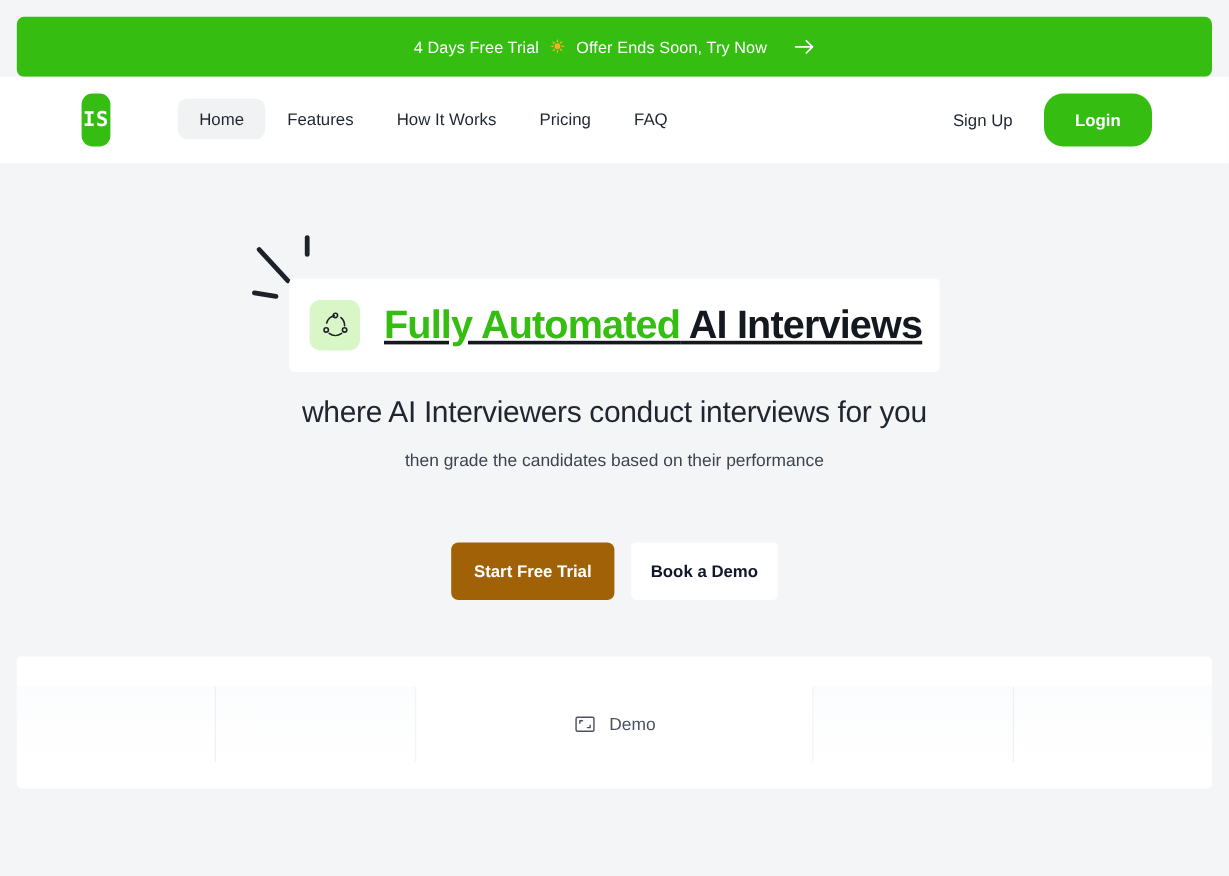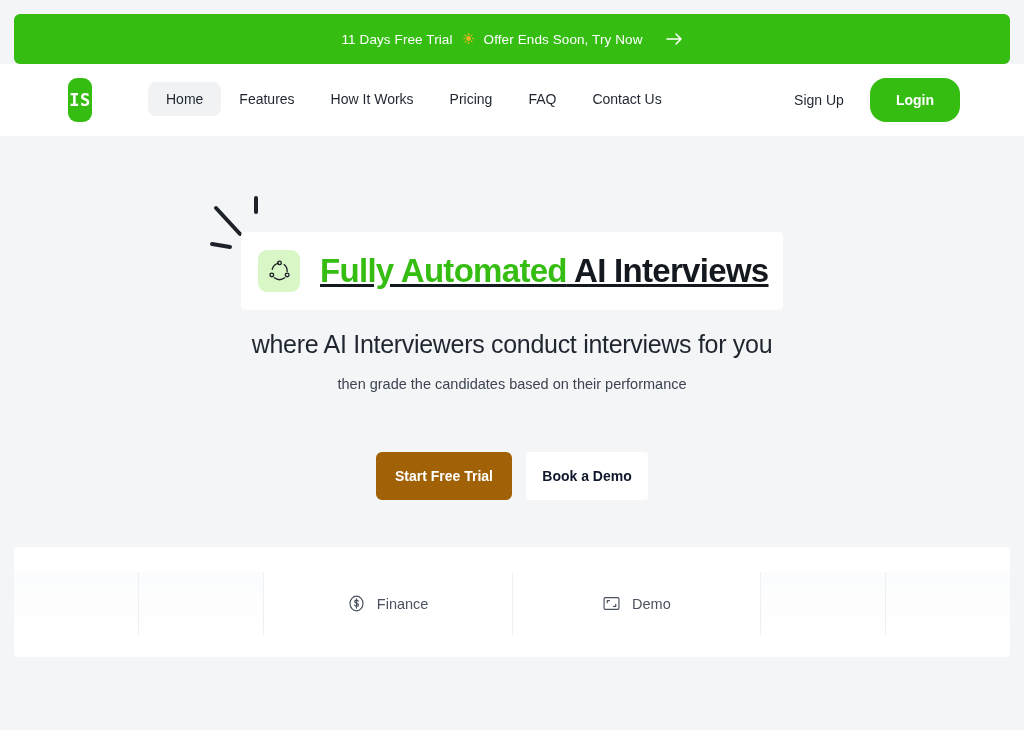--- a/index.html
+++ b/index.html
@@ -154,21 +154,21 @@
   .ind-cell:last-child { border-right: none; }
   .ind-label { font-size: 14.5px; color: #4a5260; white-space: nowrap; }
   .ind-icon { display: flex; align-items: center; }
 </style>
 </head>
 <body>
 
 <div class="page">
 
   <div class="promo">
-    <span class="promo-text">11 Days Free Trial</span>
+    <span class="promo-text">4 Days Free Trial</span>
     <span class="promo-star">
       <svg width="13" height="13" viewBox="0 0 24 24">
         <g fill="#f5b324">
           <circle cx="12" cy="12" r="4.4"></circle>
           <path d="M12 0.5l1.6 5.2h-3.2zM12 23.5l-1.6-5.2h3.2zM0.5 12l5.2-1.6v3.2zM23.5 12l-5.2 1.6v-3.2zM3.9 3.9l4.6 2.8-2.2 2.2zM20.1 20.1l-4.6-2.8 2.2-2.2zM20.1 3.9l-2.8 4.6-2.2-2.2zM3.9 20.1l2.8-4.6 2.2 2.2z"></path>
         </g>
       </svg>
     </span>
     <span class="promo-text">Offer Ends Soon, Try Now</span>
     <span class="promo-arrow">
@@ -181,21 +181,20 @@
   <div class="navbar"></div>
 
   <div class="logo">IS</div>
 
   <div class="nav-links">
     <div class="nav-link active">Home</div>
     <div class="nav-link">Features</div>
     <div class="nav-link">How It Works</div>
     <div class="nav-link">Pricing</div>
     <div class="nav-link">FAQ</div>
-    <div class="nav-link">Contact Us</div>
   </div>
 
   <div class="nav-right">
     <div class="signup-link">Sign Up</div>
     <button class="login-btn">Login</button>
   </div>
 
   <div class="hero">
 
     <div class="deco">
@@ -237,29 +236,20 @@
     </div>
   </div>
 
   <div class="industries">
     <div class="ind-track">
 
       <div class="ind-cell"></div>
       <div class="ind-cell"></div>
 
 
-      <div class="ind-cell solid" style="flex: 2 1 0;">
-        <span class="ind-icon">
-          <svg width="19" height="19" viewBox="0 0 24 24">
-            <ellipse cx="12" cy="12" rx="8.2" ry="9.2" fill="none" stroke="#4a5260" stroke-width="1.5"></ellipse>
-            <path d="M14.2 9c-.5-.9-1.3-1.3-2.3-1.3-1.3 0-2.2.7-2.2 1.8 0 2.6 4.8 1.3 4.8 4 0 1.2-1 2-2.4 2-1.1 0-2-.5-2.4-1.4M12 6.2v11.6" fill="none" stroke="#4a5260" stroke-width="1.5" stroke-linecap="round"></path>
-          </svg>
-        </span>
-        <span class="ind-label">Finance</span>
-      </div>
 
       <div class="ind-cell solid" style="flex: 2 1 0;">
         <span class="ind-icon">
           <svg width="19" height="19" viewBox="0 0 24 24">
             <rect x="2.6" y="4.6" width="18.8" height="14.8" rx="1.6" fill="none" stroke="#4a5260" stroke-width="1.5"></rect>
             <path d="M6.6 11V8.4h2.8M17.4 13v2.6h-2.8" fill="none" stroke="#4a5260" stroke-width="1.5" stroke-linecap="round" stroke-linejoin="round"></path>
           </svg>
         </span>
         <span class="ind-label">Demo</span>
       </div>

